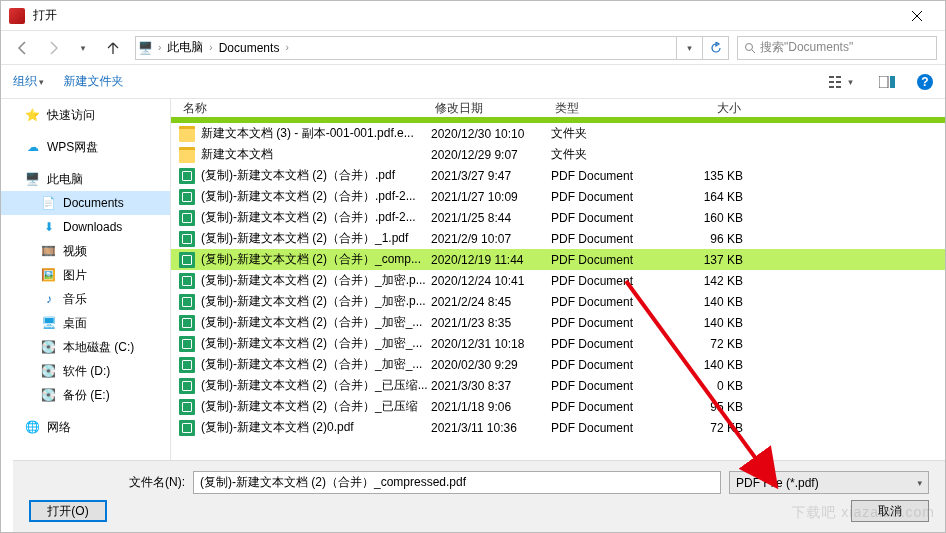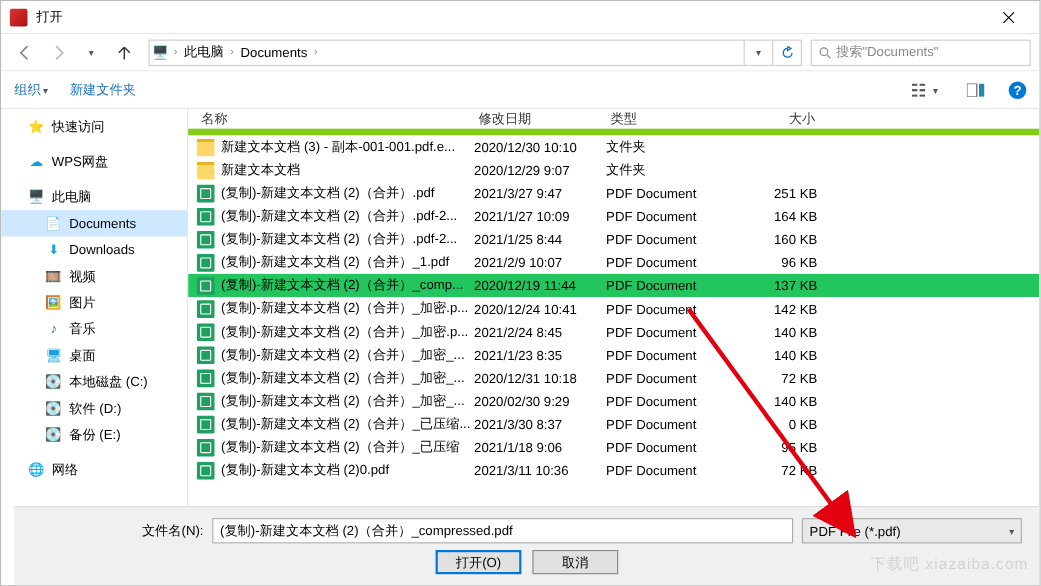--- a/index.html
+++ b/index.html
@@ -31,33 +31,33 @@
 .side-sep { height: 8px; }
 .content { flex: 1; display: flex; flex-direction: column; overflow: hidden; }
 .col-headers { height: 24px; display: flex; align-items: center; border-bottom: 6px solid #84cc16; padding-left: 6px; color: #333; }
 .col-h { padding-left: 6px; }
 .c-name { width: 252px; }
 .c-date { width: 120px; }
 .c-type { width: 118px; }
 .c-size { width: 86px; text-align: right; padding-right: 12px; }
 .filelist { flex: 1; overflow-y: auto; }
 .row { height: 21px; display: flex; align-items: center; padding-left: 8px; }
-.row.selected { background: #22c55e; }
+.row.selected { background: #bef264; }
 .row .fico { width: 16px; height: 16px; margin-right: 6px; flex-shrink: 0; }
 .folder-ico { background: #ffd868; border-radius: 1px; border-top: 3px solid #e8b422; }
 .pdf-ico { background: #1fa060; border-radius: 1px; position: relative; }
 .pdf-ico::after { content: ""; position: absolute; left: 3px; top: 3px; width: 8px; height: 8px; border: 1px solid #fff; border-radius: 1px; }
 .cell { overflow: hidden; white-space: nowrap; text-overflow: ellipsis; }
 .cell.c-name { width: 230px; }
 .bottom { position: absolute; bottom: 0; left: 12px; right: 0; height: 72px; background: #f0f0f0; border-top: 1px solid #ddd; display: flex; flex-direction: column; }
 .fname-row { display: flex; align-items: center; padding: 10px 16px 6px; gap: 8px; }
 .fname-lbl { width: 156px; text-align: right; }
 .fname-input { flex: 1; height: 23px; border: 1px solid #aaa; padding: 0 6px; background: #fff; }
 .filter { width: 200px; height: 23px; border: 1px solid #aaa; background: #e9e9e9; padding: 0 6px; display: flex; align-items: center; justify-content: space-between; }
-.btn-row { display: flex; justify-content: center; padding: 0 16px; gap: 10px; }
+.btn-row { display: flex; justify-content: space-between; padding: 0 16px; gap: 10px; }
 .btn { height: 22px; min-width: 78px; border: 1px solid #888; background: #e1e1e1; cursor: pointer; }
 .btn.primary { border: 2px solid #0078d7; background: #e1e1e1; }
 svg { display: block; }
 .arrow-red { position: absolute; pointer-events: none; }
 .watermark { position: absolute; right: 10px; bottom: 10px; color: #999; font-size: 14px; opacity: 0.35; letter-spacing: 1px; pointer-events: none; }
 .chevron { font-size: 9px; color: #555; }
 </style>
 </head>
 <body>
 
@@ -225,21 +225,21 @@
           <div class="cell c-name">新建文本文档</div>
           <div class="cell c-date">2020/12/29 9:07</div>
           <div class="cell c-type">文件夹</div>
           <div class="cell c-size"></div>
         </div>
         <div class="row">
           <div class="fico pdf-ico"></div>
           <div class="cell c-name">(复制)-新建文本文档 (2)（合并）.pdf</div>
           <div class="cell c-date">2021/3/27 9:47</div>
           <div class="cell c-type">PDF Document</div>
-          <div class="cell c-size">251 KB</div>
+          <div class="cell c-size">135 KB</div>
         </div>
         <div class="row">
           <div class="fico pdf-ico"></div>
           <div class="cell c-name">(复制)-新建文本文档 (2)（合并）.pdf-2...</div>
           <div class="cell c-date">2021/1/27 10:09</div>
           <div class="cell c-type">PDF Document</div>
           <div class="cell c-size">164 KB</div>
         </div>
         <div class="row">
           <div class="fico pdf-ico"></div>

